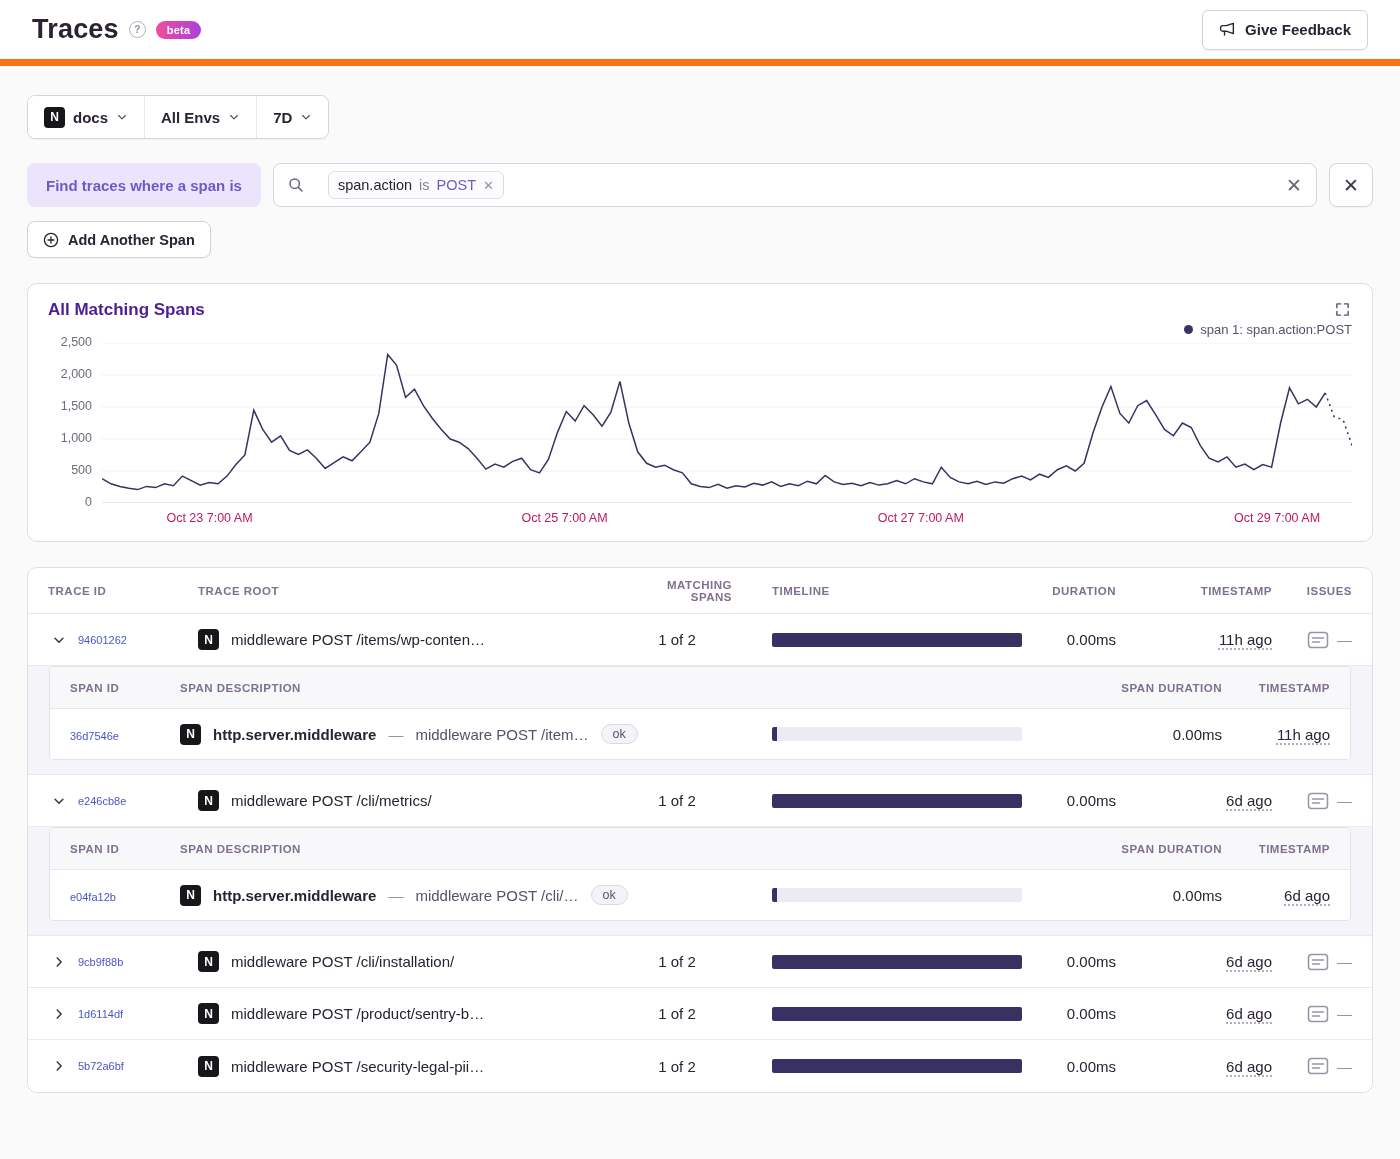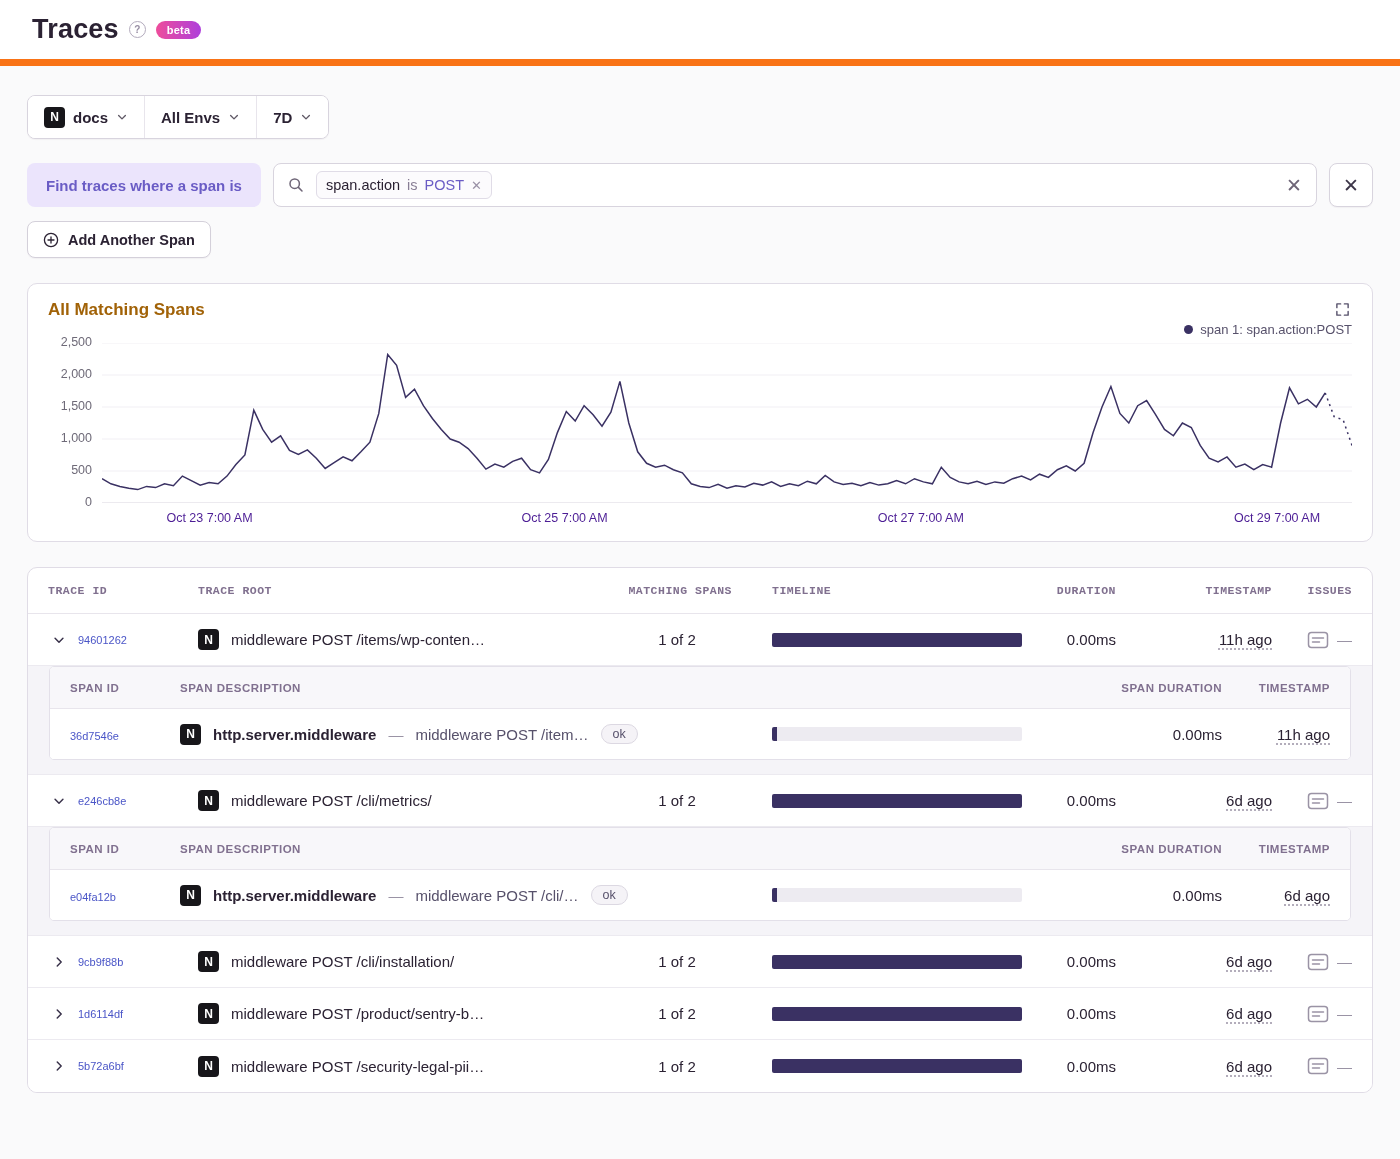--- a/index.html
+++ b/index.html
@@ -48,21 +48,21 @@
   }
   .chev-down { width:12px; height:12px; opacity:.75; }
   
   .search-row { margin-top:24px; display:flex; gap:12px; align-items:stretch; }
   .find-label {
     background:#ebe4fc; color:#6a5cc5; font-weight:600; font-size:15px;
     border-radius:8px; display:flex; align-items:center; padding:0 19px; white-space:nowrap;
   }
   .search-box {
     flex:1; background:#fff; border:1px solid #d8d4de; border-radius:8px; height:44px;
-    display:flex; align-items:center; padding:0 14px; gap:12px;
+    display:flex; align-items:center; padding:0 14px; gap:24px;
   }
   .search-token {
     display:inline-flex; align-items:center; gap:7px; border:1px solid #e0dce7; background:#fcfbfd;
     border-radius:6px; padding:5px 9px; font-size:14.5px; cursor:text;
   }
   .tok-key { color:#2b2233; }
   .tok-op { color:#887e95; }
   .tok-val { color:#6a5cc5; }
   .tok-x { color:#9a91a6; font-size:13px; cursor:pointer; }
   .search-clear { margin-left:auto; color:#6e6577; font-size:19px; cursor:pointer; line-height:1; }
@@ -76,45 +76,45 @@
     border:1px solid #d4d0da; border-radius:8px; height:37px; padding:0 15px;
     font-size:14.5px; font-weight:600; color:#2b2233; cursor:pointer; box-shadow:0 1px 1px rgba(43,34,51,.04);
     font-family:inherit;
   }
   
   .chart-panel {
     margin-top:25px; background:#fff; border:1px solid #e0dce6; border-radius:10px;
     padding:16px 20px 12px;
   }
   .chart-head { display:flex; align-items:flex-start; justify-content:space-between; }
-  .chart-title { font-size:17px; font-weight:700; color:#a16207; }
+  .chart-title { font-size:17px; font-weight:700; color:#4c1d95; }
   .fullscreen-btn { background:none; border:none; cursor:pointer; padding:2px; }
   .legend-row { display:flex; justify-content:flex-end; margin:2px 0 6px; }
   .legend-item { display:flex; align-items:center; gap:7px; font-size:13px; color:#57516b; cursor:pointer; }
   .legend-dot { width:9px; height:9px; border-radius:50%; background:#3a3163; }
   .chart-body { display:flex; }
   .y-axis { position:relative; width:54px; height:160px; flex:none; }
   .y-label { position:absolute; right:10px; font-size:12.5px; color:#6e6a78; }
   .plot-wrap { flex:1; position:relative; height:160px; }
   .plot-wrap svg { position:absolute; inset:0; width:100%; height:100%; }
   .grid-line { stroke:#f1eff4; stroke-width:1; }
   .axis-line { stroke:#d9d5df; stroke-width:1; }
   .series-line { fill:none; stroke:#3a3163; stroke-width:1.5; }
   .series-dashed { fill:none; stroke:#3a3163; stroke-width:1.5; stroke-dasharray:2 4; }
   .x-axis { position:relative; height:26px; margin-left:54px; }
-  .x-label { position:absolute; top:8px; transform:translateX(-50%); font-size:12.5px; color:#4c1d95; white-space:nowrap; }
+  .x-label { position:absolute; top:8px; transform:translateX(-50%); font-size:12.5px; color:#be185d; white-space:nowrap; }
   
   .trace-table {
     margin-top:25px; background:#fff; border:1px solid #e0dce6; border-radius:10px; overflow:hidden;
   }
   .thead, .trow {
     display:grid; grid-template-columns:150px minmax(0,1fr) 150px 250px 110px 140px 80px;
     align-items:center; padding:0 20px;
   }
-  .thead { height:46px; border-bottom:1px solid #e8e5ec;font-family:Liberation Mono, monospace; }
+  .thead { height:46px; border-bottom:1px solid #e8e5ec; }
   .th {
     font-size:11.5px; font-weight:700; letter-spacing:.5px; text-transform:uppercase; color:#80708f;
   }
   .th.right { text-align:right; }
   .th.pr40 { padding-right:40px; }
   .th.pr16 { padding-right:16px; }
   .trow { height:52px; border-bottom:1px solid #eceaf0; background:#fff; }
   .trow:last-child { border-bottom:none; }
   .cell-id { display:flex; align-items:center; gap:8px; }
   .chev-btn { background:none; border:none; padding:2px; cursor:pointer; display:flex; width:22px; justify-content:center; }
@@ -153,20 +153,29 @@
 </style>
 </head>
 <body>
 
 <header class="app-header">
   <div class="title-wrap">
     <h1 class="page-title">Traces</h1>
     <span class="help-icon">?</span>
     <span class="beta-badge">beta</span>
   </div>
+  <button class="feedback-btn">
+    <span>
+      <svg width="17" height="17" viewBox="0 0 16 16">
+          <path d="M13.5 2.2v9.6L6.8 9.6H3.4A1.9 1.9 0 0 1 1.5 7.7v-1.4a1.9 1.9 0 0 1 1.9-1.9h3.4L13.5 2.2z" fill="none" stroke="#2b2233" stroke-width="1.3" stroke-linejoin="round"></path>
+          <path d="M5.2 9.8v3.4" stroke="#2b2233" stroke-width="1.3" stroke-linecap="round"></path>
+        </svg>
+    </span>
+    <span>Give Feedback</span>
+  </button>
 </header>
 
 <div class="content">
 
   
   <div class="filter-bar">
     <div class="seg-control">
       <button class="seg">
         <span class="nbox">N</span>
         <span>docs</span>

